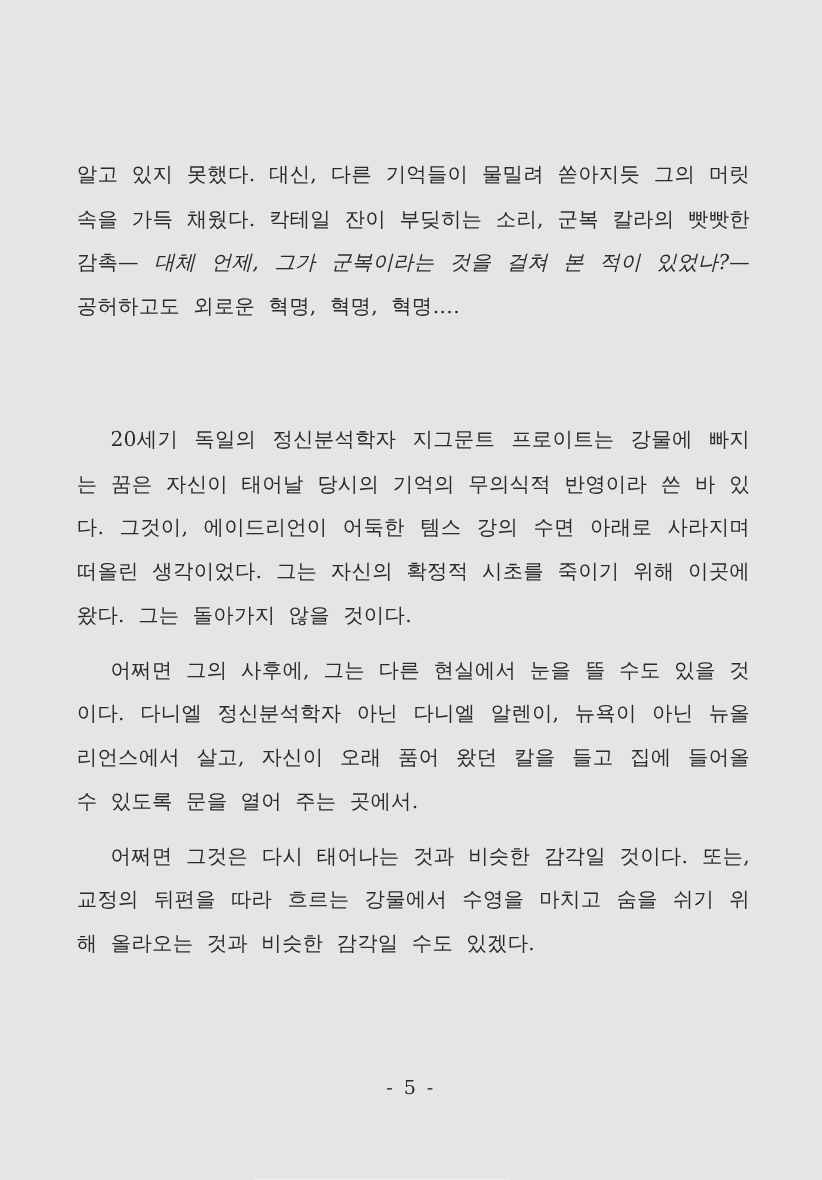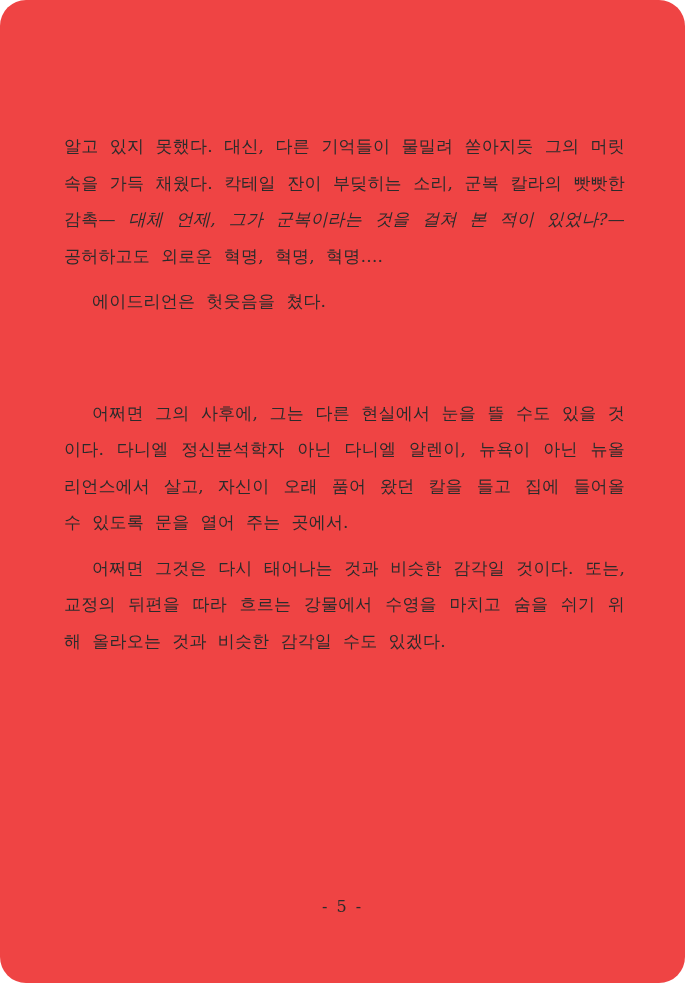--- a/index.html
+++ b/index.html
@@ -11,22 +11,21 @@
     width: 685px;
     height: 983px;
     font-family: "DejaVu Serif", "Liberation Serif", serif;
     color: #2b2b2b;
     overflow: hidden;
   }
   .page {
     position: relative;
     width: 685px;
     height: 983px;
-    background: #ef4444;
-    border-radius: 26px;
+    background: #e5e5e5;
   }
   .text-block {
     position: absolute;
     left: 64px;
     top: 128px;
     width: 561px;
   }
   p.para {
     margin: 0 0 9px 0;
     font-size: 17px;
@@ -57,24 +56,24 @@
 </style>
 </head>
 <body>
 
 <div class="page">
   <div class="text-block">
 
     <p class="para"><span>알고 있지 못했다.  대신,  다른 기억들이 물밀려 쏟아지듯 그의 머릿속을 가득 채웠다.  칵테일 잔이 부딪히는 소리,  군복 칼라의 빳빳한 감촉— </span><span class="italic">대체 언제,  그가 군복이라는 것을 걸쳐 본 적이 있었나?</span><span>— 공허하고도 외로운 혁명, 혁명,  혁명….</span></p>
 
 
-    <p class="para indent"><span>에이드리언은 헛웃음을 쳤다.</span></p>
 
     <div class="scene-break"></div>
 
+    <p class="para indent"><span>20세기 독일의 정신분석학자 지그문트 프로이트는 강물에 빠지는 꿈은 자신이 태어날 당시의 기억의 무의식적 반영이라 쓴 바 있다.  그것이,  에이드리언이 어둑한 템스 강의 수면 아래로 사라지며 떠올린 생각이었다.  그는 자신의 확정적 시초를 죽이기 위해 이곳에 왔다.  그는 돌아가지 않을 것이다.</span></p>
 
     <p class="para indent"><span>어쩌면 그의 사후에,  그는 다른 현실에서 눈을 뜰 수도 있을 것이다.  다니엘 정신분석학자 아닌 다니엘 알렌이,  뉴욕이 아닌 뉴올리언스에서 살고,  자신이 오래 품어 왔던 칼을 들고 집에 들어올 수 있도록 문을 열어 주는 곳에서.</span></p>
 
     <p class="para indent"><span>어쩌면 그것은 다시 태어나는 것과 비슷한 감각일 것이다.  또는,  교정의 뒤편을 따라 흐르는 강물에서 수영을 마치고 숨을 쉬기 위해 올라오는 것과 비슷한 감각일 수도 있겠다.</span></p>
 
   </div>
 
   <div class="footer">- 5 -</div>
 </div>
 

